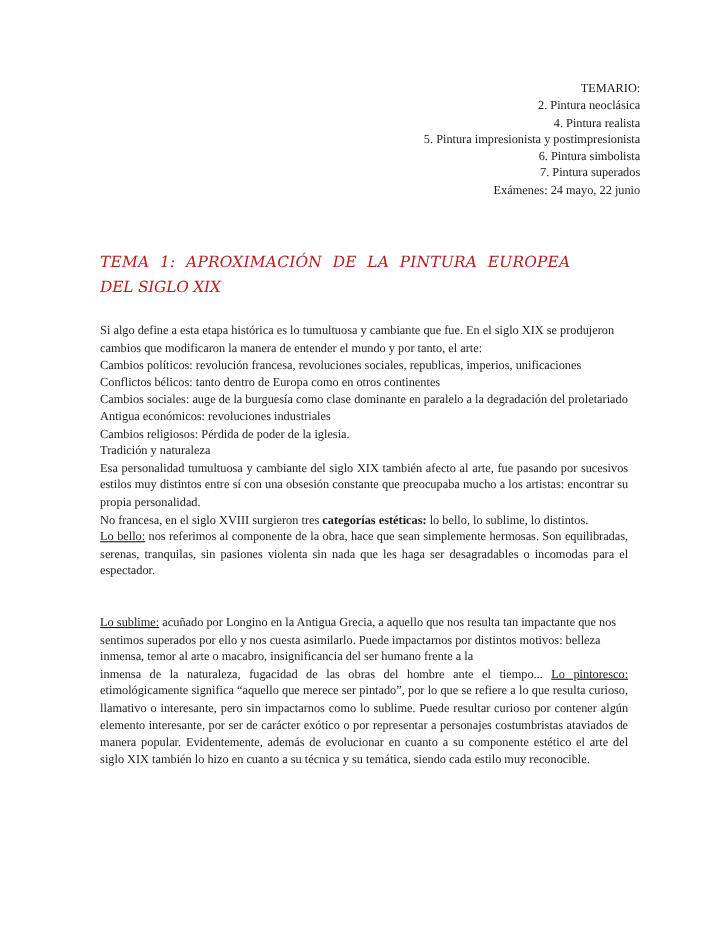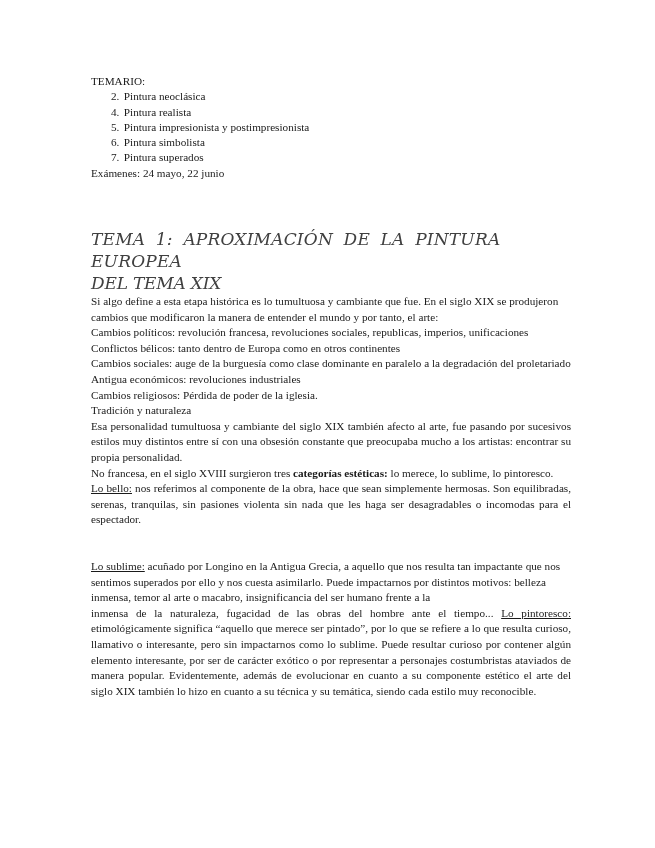--- a/index.html
+++ b/index.html
@@ -3,31 +3,31 @@
   <meta charset="utf-8">
   <style>
     html, body { margin: 0; padding: 0; background: #ffffff; }
     body { width: 655px; height: 848px; position: relative; overflow: hidden; }
     .page {
       position: absolute; left: 0; top: 0; width: 655px; height: 848px;
       font-family: "Liberation Serif", serif;
       color: #1a1a1a;
       font-size: 11.2px;
     }
-    .temario { position: absolute; left: 91px; top: 74px; width: 480px; line-height: 15.3px; }
+    .temario { position: absolute; left: 102px; top: 74px; width: 480px; line-height: 15.3px; text-align: right; }
     .temario .label { display: block; }
     .temario ol { margin: 0; padding: 0; list-style: none; }
     .temario li { padding-left: 20px; }
     .temario li .num { display: inline-block; min-width: 10px; }
     .heading {
       position: absolute; left: 91px; top: 228px; width: 460px;
       font-family: "DejaVu Serif", serif;
       font-style: italic;
-      font-size: 17px;
-      color: #404040;
+      font-size: 14px;
+      color: #b91c1c;
       line-height: 22px;
       letter-spacing: 0.2px;
       word-spacing: 5px;
     }
     .heading .l2 { word-spacing: 0; letter-spacing: -0.2px; }
     .body { position: absolute; left: 91px; top: 294px; width: 480px; line-height: 15.6px; }
     .body p { margin: 0; font-family: Liberation Serif, serif; }
     .body .just { text-align: justify; text-align-last: left; }
     .body .gap { height: 15.6px; }
     .u { text-decoration: underline; }
@@ -45,33 +45,33 @@
       <li><span class="num">4.</span> <span>Pintura realista</span></li>
       <li><span class="num">5.</span> <span>Pintura impresionista y postimpresionista</span></li>
       <li><span class="num">6.</span> <span>Pintura simbolista</span></li>
       <li><span class="num">7.</span> <span>Pintura superados</span></li>
     </ol>
     <span class="label">Exámenes: 24 mayo, 22 junio</span>
   </div>
 
   <h1 class="heading" style="margin:0;font-weight:normal;">
     <span style="display:block">TEMA 1: APROXIMACIÓN DE LA PINTURA EUROPEA</span>
-    <span class="l2" style="display:block">DEL TEMA XIX</span>
+    <span class="l2" style="display:block">DEL SIGLO XIX</span>
   </h1>
 
   <div class="body">
     <p>Si algo define a esta etapa histórica es lo tumultuosa y cambiante que fue. En el siglo XIX se produjeron cambios que modificaron la manera de entender el mundo y por tanto, el arte:</p>
     <p>Cambios políticos: revolución francesa, revoluciones sociales, republicas, imperios, unificaciones</p>
     <p>Conflictos bélicos: tanto dentro de Europa como en otros continentes</p>
     <p>Cambios sociales: auge de la burguesía como clase dominante en paralelo a la degradación del proletariado</p>
     <p>Antigua económicos: revoluciones industriales</p>
     <p>Cambios religiosos: Pérdida de poder de la iglesia.</p>
     <p>Tradición y naturaleza</p>
     <p class="just">Esa personalidad tumultuosa y cambiante del siglo XIX también afecto al arte, fue pasando por sucesivos estilos muy distintos entre sí con una obsesión constante que preocupaba mucho a los artistas: encontrar su propia personalidad.</p>
-    <p class="just"><span>No francesa, en el siglo XVIII surgieron tres </span><span class="b">categorías estéticas:</span><span> lo merece, lo sublime, lo pintoresco.</span></p>
+    <p class="just"><span>No francesa, en el siglo XVIII surgieron tres </span><span class="b">categorías estéticas:</span><span> lo bello, lo sublime, lo distintos.</span></p>
     <p class="just"><span class="u">Lo bello:</span><span> nos referimos al componente de la obra, hace que sean simplemente hermosas. Son equilibradas, serenas, tranquilas, sin pasiones violenta sin nada que les haga ser desagradables o incomodas para el espectador.</span></p>
     <div class="gap"></div>
     <div class="gap"></div>
     <p><span class="u">Lo sublime:</span><span> acuñado por Longino en la Antigua Grecia, a aquello que nos resulta tan impactante que nos sentimos superados por ello y nos cuesta asimilarlo. Puede impactarnos por distintos motivos: belleza inmensa, temor al arte o macabro, insignificancia del ser humano frente a la</span></p>
     <p class="just"><span>inmensa de la naturaleza, fugacidad de las obras del hombre ante el tiempo... </span><span class="u">Lo pintoresco:</span><span> etimológicamente significa “aquello que merece ser pintado”, por lo que se refiere a lo que resulta curioso, llamativo o interesante, pero sin impactarnos como lo sublime. Puede resultar curioso por contener algún elemento interesante, por ser de carácter exótico o por representar a personajes costumbristas ataviados de manera popular. Evidentemente, además de evolucionar en cuanto a su componente estético el arte del siglo XIX también lo hizo en cuanto a su técnica y su temática, siendo cada estilo muy reconocible.</span></p>
   </div>
 
 </div>
 
 </body></html>

